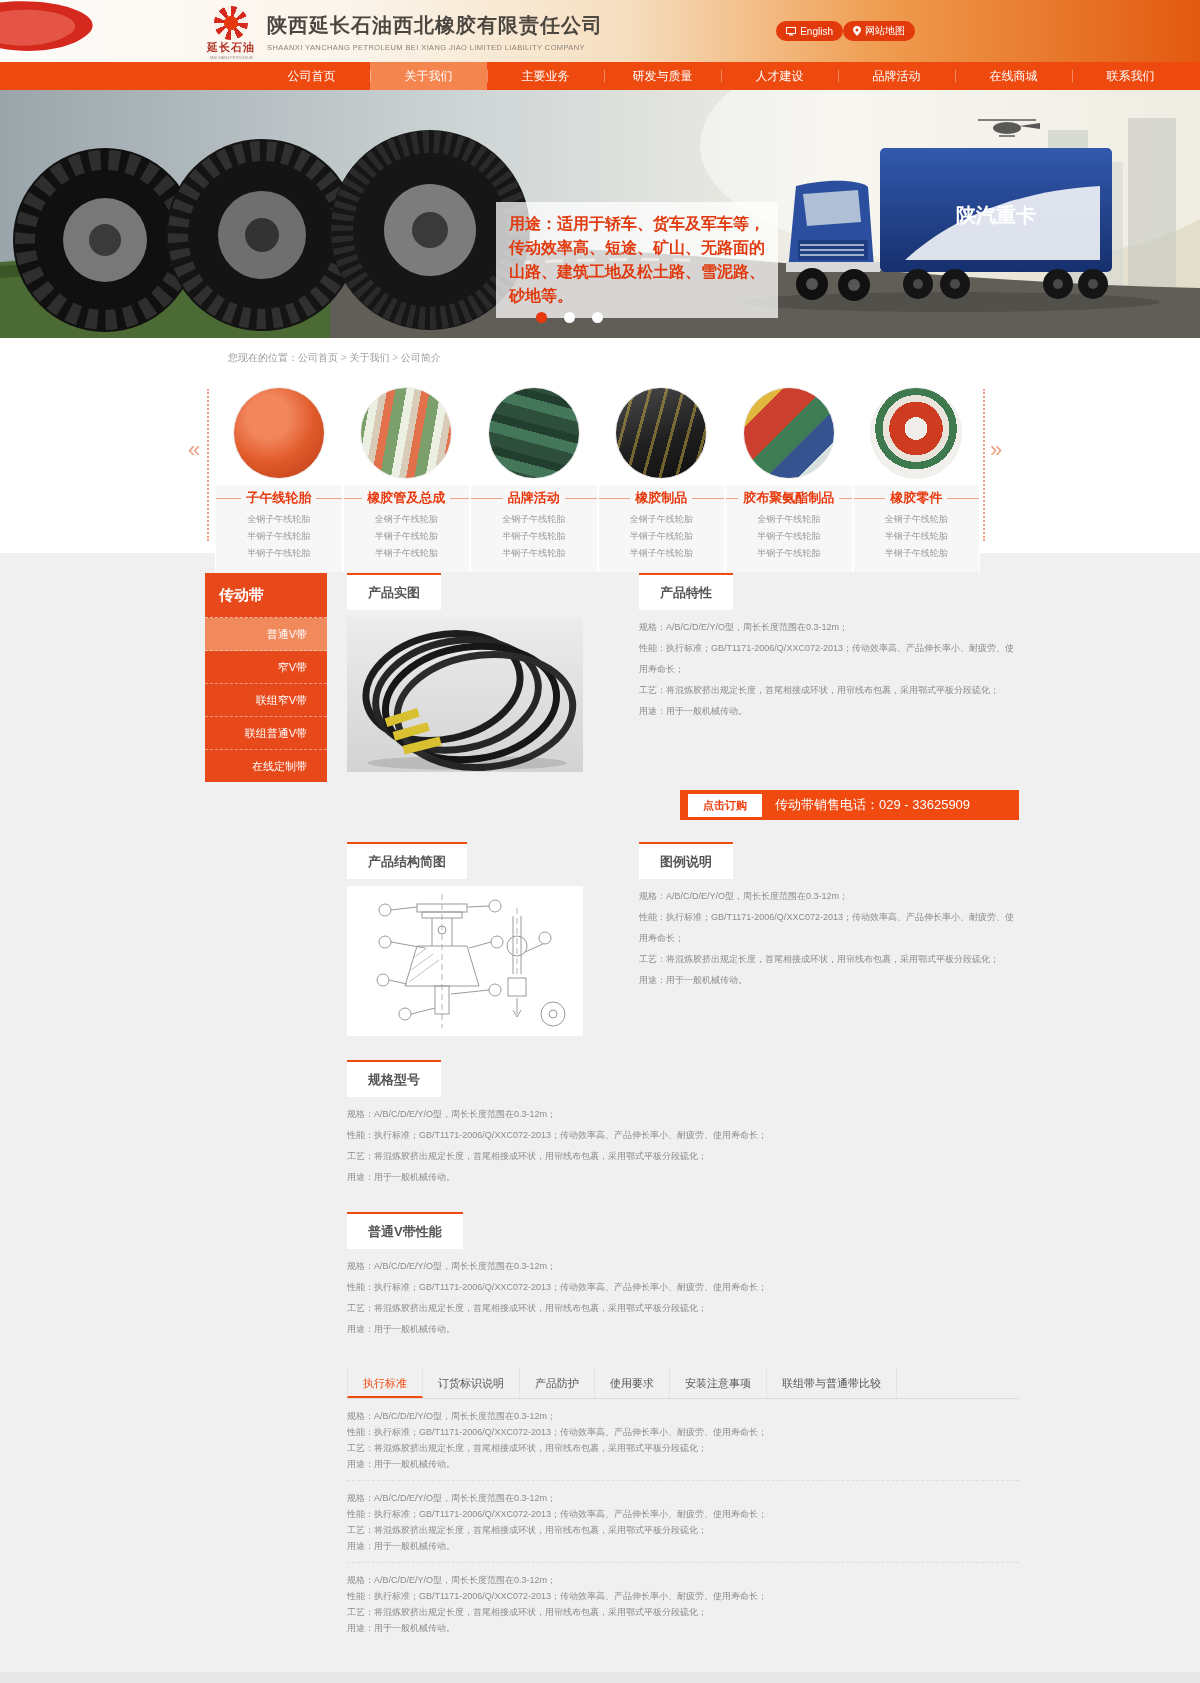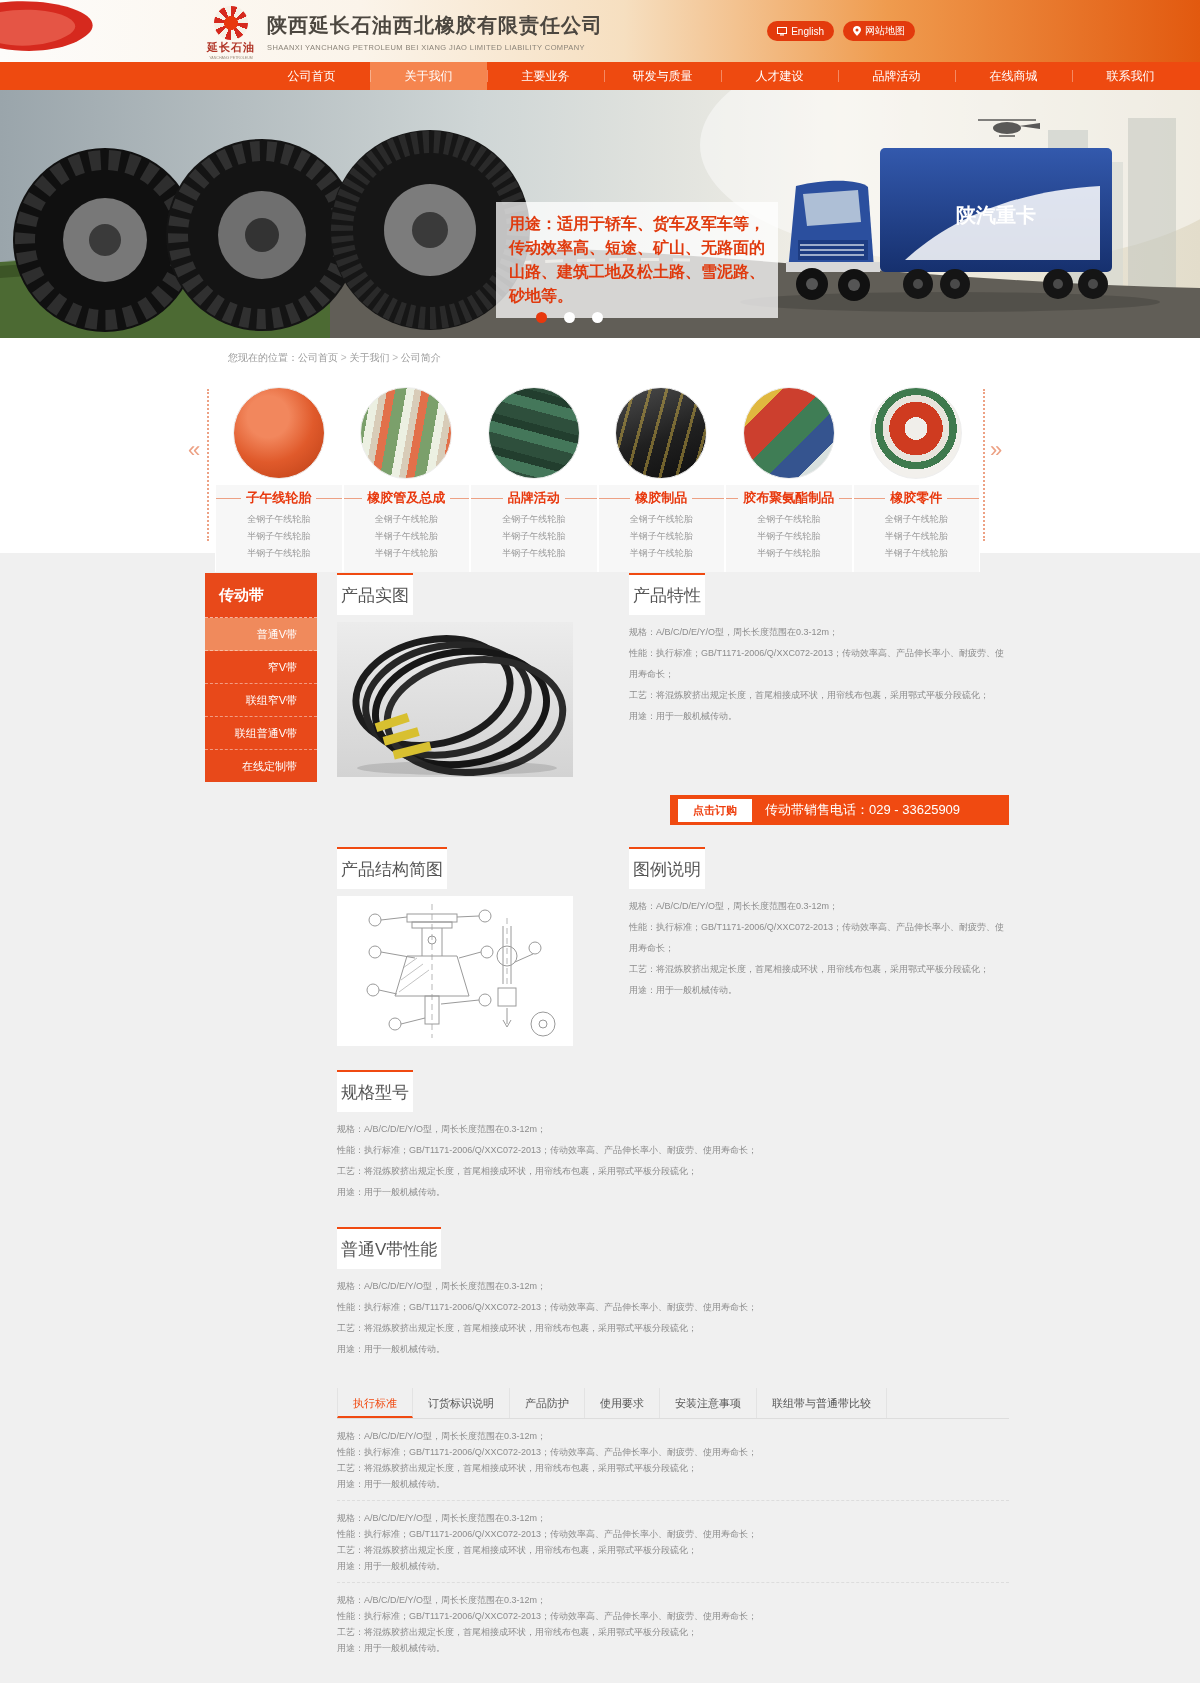--- a/index.html
+++ b/index.html
@@ -13,21 +13,21 @@
   .brand { position: absolute; left: 205px; top: 6px; display: flex; align-items: center; }
   .logo { width: 52px; height: 52px; position: relative; margin-right: 10px; text-align:center; }
   .logo-burst { width: 34px; height: 34px; margin: 0 auto;
     background: radial-gradient(circle at 50% 50%, #e8380d 0 28%, transparent 30%),
       repeating-conic-gradient(#d6291e 0 22deg, #f6f0e6 22deg 45deg);
     border-radius: 50%; }
   .logo-cn { font-size: 11px; font-weight: bold; color: #b03325; letter-spacing: 1px; }
   .logo-en { font-size: 4px; color: #9a8c7c; transform: scale(.9); }
   .brand-txt .t-cn { font-size: 20px; font-weight: bold; color: #4c4740; letter-spacing: 1px; }
   .brand-txt .t-en { font-size: 7.5px; color: #8a8378; letter-spacing: .4px; margin-top: 4px; }
-  .top-links { position: absolute; right: 285px; top: 21px; display: flex; gap: 9px; }
+  .top-links { position: absolute; right: 285px; top: 21px; display: flex; gap: 0; }
   .pill { display: flex; align-items: center; gap: 4px; background: #e33a0c; color: #fff;
     border-radius: 10px; font-size: 10px; padding: 3px 10px; cursor: pointer; }
   .pill svg { display: block; }
 
   
   .mainnav { height: 28px; background: #ee4a10; }
   .nav-items { display: flex; height: 100%; padding-left: 253px; }
   .nav-item { width: 117px; color: #fff; font-size: 12px; text-align: center; line-height: 28px;
     cursor: pointer; position: relative; }
   .nav-item + .nav-item::before { content: ""; position: absolute; left: 0; top: 8px; height: 12px;
@@ -70,33 +70,33 @@
   .card:nth-child(6) .circle { background: radial-gradient(circle at 50% 45%, #f0eeea 0 17%, #cf3b20 17% 40%, #e8e4dc 40% 50%, #3f7a4e 50% 61%, #f2f0ec 61% 100%); }
   .card-info { background: #f7f7f7; margin: 0 1px; padding-bottom: 10px; }
   .cat-title { display: flex; align-items: center; gap: 5px; color: #e8380d; font-weight: bold;
     font-size: 13px; height: 26px; }
   .cat-title::before, .cat-title::after { content: ""; flex: 1; border-top: 1px solid #eda184; }
   .cat-links { text-align: center; }
   .cat-links span { display: block; font-size: 9px; color: #9a9a9a; line-height: 17px; cursor: pointer; }
 
   
   .main { background: #f0f0f0; display: flex; padding: 20px 0 28px 205px; }
-  .sidebar { width: 112px; margin-right: 20px; align-self: flex-start; }
+  .sidebar { width: 122px; margin-right: 20px; align-self: flex-start; }
   .sidebar-head { background: #e8491a; color: #fff; font-size: 15px; font-weight: bold;
     padding: 13px 0 12px 14px; border-bottom: 1px dashed rgba(255,255,255,.6); }
   .side-item { background: #e8491a; color: #fff; font-size: 11px; text-align: right;
     padding: 9px 20px 8px 0; border-bottom: 1px dashed rgba(255,255,255,.45); cursor: pointer; }
   .side-item:last-child { border-bottom: none; }
   .side-item.active { background: #f08a5c; }
   .content { width: 672px; }
   .row { display: flex; }
   .col-l { width: 236px; margin-right: 56px; }
   .col-r { flex: 1; }
   .sec-label { display: inline-block; background: #fff; border-top: 2px solid #f04a11;
-    padding: 9px 4px 8px; font-size: 17px; color: #555; }
+    padding: 9px 21px 8px; font-size: 13px; color: #555; font-weight: bold; }
   .media-box { margin-top: 7px; display: block; }
   .details { margin-top: 7px; }
   .details p { font-size: 9px; color: #8c8c8c; line-height: 21px; }
   .order-bar { margin-top: 68px; height: 30px; background: #f04a11; display: flex;
     align-items: center; margin-left: 41px; }
   .order-btn { background: #fff; color: #ee3d0c; font-size: 11px; font-weight: bold;
     padding: 4px 15px; margin: 0 13px 0 8px; cursor: pointer; }
   .order-hotline { color: #fff; font-size: 13px; }
   .row2 { margin-top: 22px; }
   .section { margin-top: 24px; }

